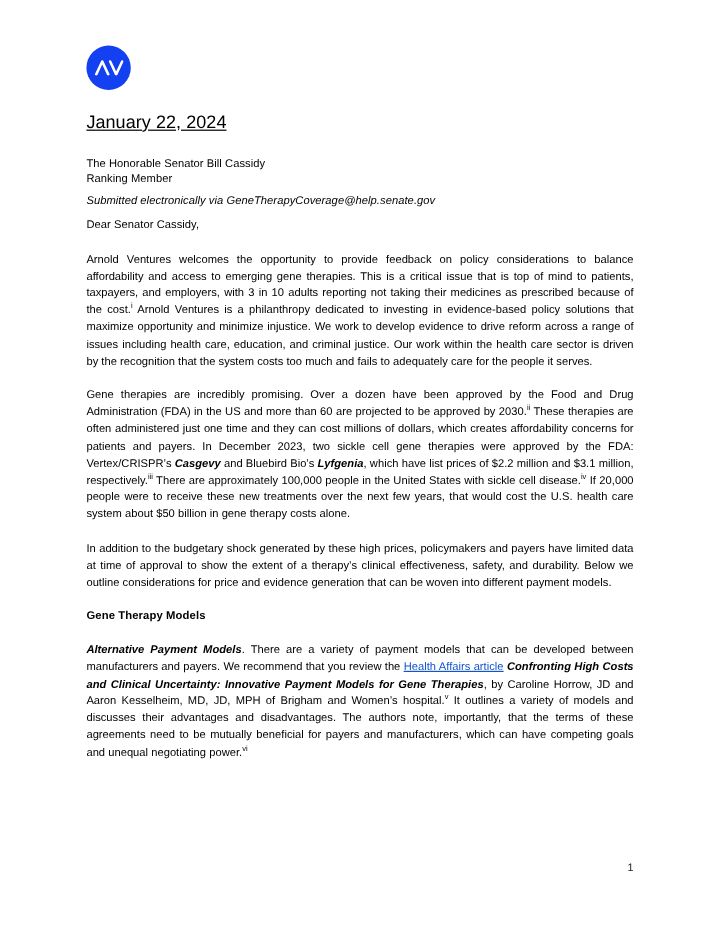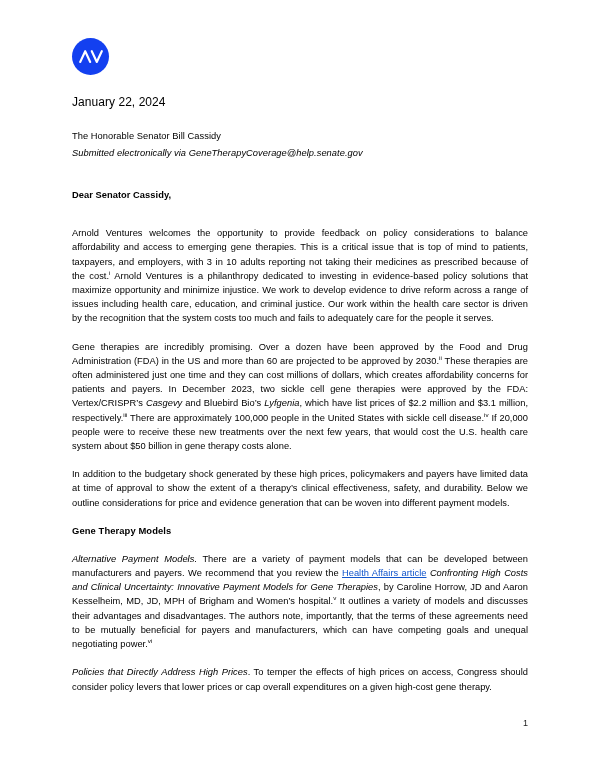--- a/index.html
+++ b/index.html
@@ -37,63 +37,63 @@
     background: #1340f0;
     display: flex;
     align-items: center;
     justify-content: center;
     margin-bottom: 21px;
   }
   .logo svg { display: block; }
 
   
   .date {
-    font-size: 12px;
+    font-size: 15px;
     line-height: 13px;
     margin-bottom: 21px;
     letter-spacing: 0.05px;
+    text-decoration: underline;
   }
   .addr {
     font-size: 9.3px;
     line-height: 13.4px;
     margin-bottom: 4px;
     letter-spacing: 0.05px;
   }
   .addr div { white-space: nowrap; }
   .submitted {
     font-size: 9.3px;
     font-style: italic;
     line-height: 13.4px;
-    margin-bottom: 28px;
+    margin-bottom: 7px;
     letter-spacing: 0.05px;
   }
   .salutation {
     font-size: 9.3px;
     line-height: 13.4px;
-    margin-bottom: 24px;
+    margin-bottom: 14px;
     letter-spacing: 0.05px;
-    font-weight: bold;
   }
   p.body {
     font-size: 9.3px;
     line-height: 14.2px;
     text-align: justify;
     margin: 0 0 14px 0;
     letter-spacing: 0.02px;
     hyphens: none;
   }
   p.body:last-child { margin-bottom: 0; }
   h2.heading {
     font-size: 9.4px;
     font-weight: bold;
     line-height: 14px;
     margin: 0 0 14px 0;
     letter-spacing: 0.1px;
   }
-  .it { font-style: italic; }
+  .it { font-style: italic; font-weight: bold; }
   sup {
     font-size: 6.2px;
     line-height: 0;
     vertical-align: super;
   }
   a.link {
     color: #1155cc;
     text-decoration: underline;
     margin-top: 32px;
   }
@@ -117,33 +117,33 @@
       <svg width="24" height="13" viewBox="0 0 24 13" aria-hidden="true">
         <path d="M1.2 12 L6.2 1.2 L11.2 12" fill="none" stroke="#ffffff" stroke-width="2.1" stroke-linecap="round" stroke-linejoin="round"></path>
         <path d="M12.8 1.2 L17.8 12 L22.8 1.2" fill="none" stroke="#ffffff" stroke-width="2.1" stroke-linecap="round" stroke-linejoin="round"></path>
       </svg>
     </div>
 
     <div class="date">January 22, 2024</div>
 
     <div class="addr">
       <div>The Honorable Senator Bill Cassidy</div>
+      <div>Ranking Member</div>
     </div>
 
     <div class="submitted">Submitted electronically via GeneTherapyCoverage@help.senate.gov</div>
 
     <div class="salutation">Dear Senator Cassidy,</div>
 
     <p class="body"><span>Arnold Ventures welcomes the opportunity to provide feedback on policy considerations to balance affordability and access to emerging gene therapies. This is a critical issue that is top of mind to patients, taxpayers, and employers, with 3 in 10 adults reporting not taking their medicines as prescribed because of the cost.</span><sup>i</sup><span> Arnold Ventures is a philanthropy dedicated to investing in evidence-based policy solutions that maximize opportunity and minimize injustice. We work to develop evidence to drive reform across a range of issues including health care, education, and criminal justice. Our work within the health care sector is driven by the recognition that the system costs too much and fails to adequately care for the people it serves.</span></p>
 
     <p class="body"><span>Gene therapies are incredibly promising. Over a dozen have been approved by the Food and Drug Administration (FDA) in the US and more than 60 are projected to be approved by 2030.</span><sup>ii</sup><span> These therapies are often administered just one time and they can cost millions of dollars, which creates affordability concerns for patients and payers. In December 2023, two sickle cell gene therapies were approved by the FDA: Vertex/CRISPR’s </span><span class="it">Casgevy</span><span> and Bluebird Bio’s </span><span class="it">Lyfgenia</span><span>, which have list prices of $2.2 million and $3.1 million, respectively.</span><sup>iii</sup><span> There are approximately 100,000 people in the United States with sickle cell disease.</span><sup>iv</sup><span> If 20,000 people were to receive these new treatments over the next few years, that would cost the U.S. health care system about $50 billion in gene therapy costs alone.</span></p>
 
     <p class="body">In addition to the budgetary shock generated by these high prices, policymakers and payers have limited data at time of approval to show the extent of a therapy’s clinical effectiveness, safety, and durability. Below we outline considerations for price and evidence generation that can be woven into different payment models.</p>
 
     <h2 class="heading">Gene Therapy Models</h2>
 
     <p class="body"><span class="it">Alternative Payment Models</span><span>. There are a variety of payment models that can be developed between manufacturers and payers. We recommend that you review the </span><a class="link" href="#">Health Affairs article</a><span> </span><span class="it">Confronting High Costs and Clinical Uncertainty: Innovative Payment Models for Gene Therapies</span><span>, by Caroline Horrow, JD and Aaron Kesselheim, MD, JD, MPH of Brigham and Women’s hospital.</span><sup>v</sup><span> It outlines a variety of models and discusses their advantages and disadvantages. The authors note, importantly, that the terms of these agreements need to be mutually beneficial for payers and manufacturers, which can have competing goals and unequal negotiating power.</span><sup>vi</sup></p>
 
-    <p class="body"><span class="it">Policies that Directly Address High Prices</span><span>. To temper the effects of high prices on access, Congress should consider policy levers that lower prices or cap overall expenditures on a given high-cost gene therapy.</span></p>
 
     <div class="pagenum">1</div>
   </div>
 </div>
 
 </body></html>

